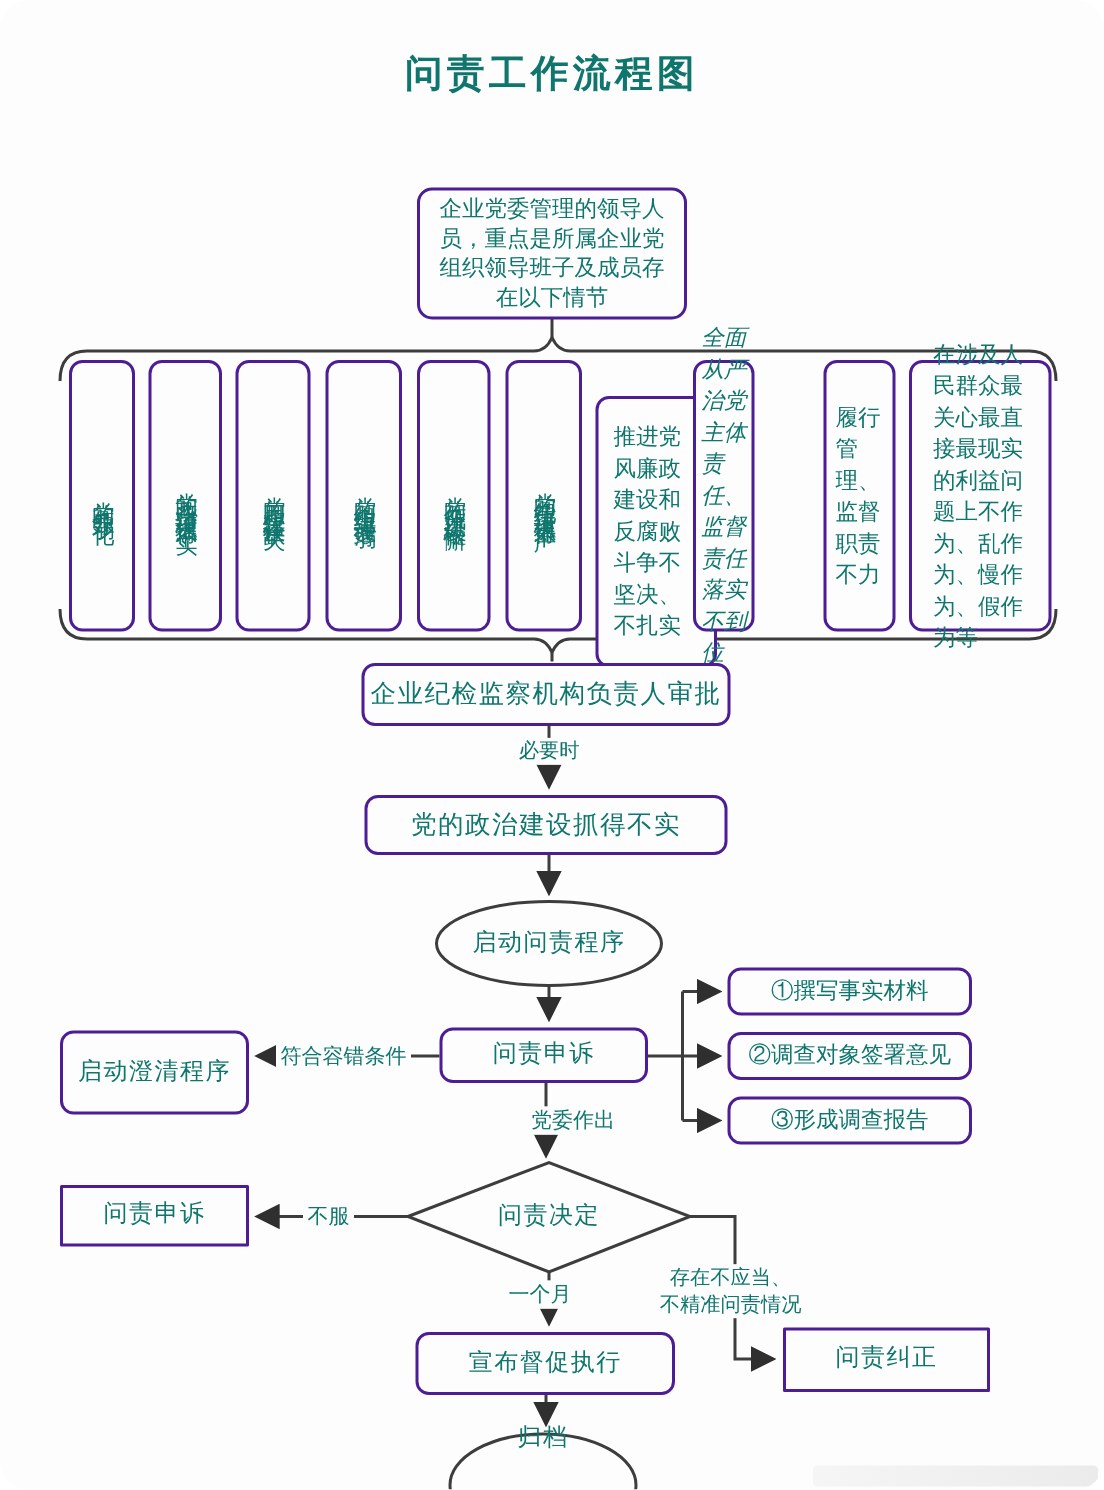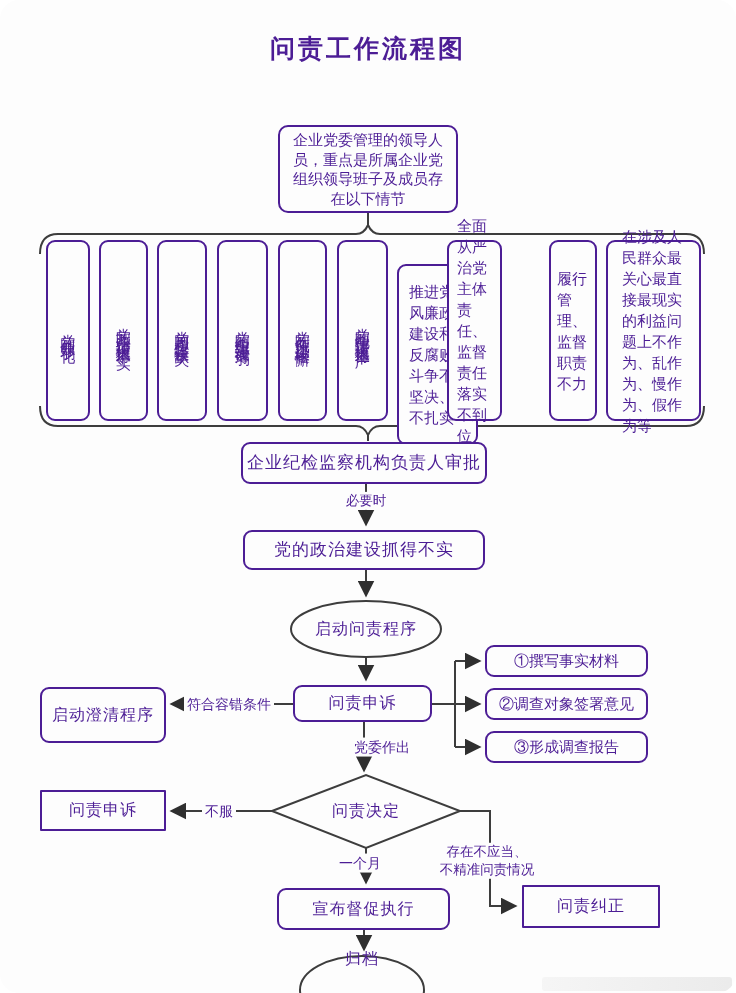--- a/index.html
+++ b/index.html
@@ -1,18 +1,18 @@
 <!DOCTYPE html>
 <html><head>
 <meta charset="utf-8">
 <style>
   html,body { margin:0; padding:0; background:#ffffff; }
   .canvas {
     position:relative; width:736px; height:993px; overflow:hidden;
-    background:#fdfdfd; color:#4c1d95;
+    background:#fdfdfd; color:#0f766e;
     font-family:"Liberation Sans", sans-serif;
     border-radius:19px;
   }
   .connectors { position:absolute; left:0; top:0; width:736px; height:993px; }
   .title {
     position:absolute; top:32px; left:0; width:100%; margin:0;
     text-align:center; font-size:25px; font-weight:bold; letter-spacing:3px;
   }
   .box {
     position:absolute; box-sizing:border-box;
@@ -98,21 +98,21 @@
 
   <div class="box topbox" style="left:278px; top:125px; width:180px; height:88px;">企业党委管理的领导人员，重点是所属企业党组织领导班子及成员存在以下情节</div>
 
   <div class="box cond v" style="left:46px;  width:44px;">党的领导弱化</div>
   <div class="box cond v" style="left:99px;  width:49px;">党的政治建设抓得不实</div>
   <div class="box cond v" style="left:157px; width:50px;">党的思想建设缺失</div>
   <div class="box cond v" style="left:217px; width:51px;">党的组织建设薄弱</div>
   <div class="box cond v" style="left:278px; width:49px;">党的作风建设松懈</div>
   <div class="box cond v" style="left:337px; width:51px;">党的纪律建设抓得不严</div>
   <div class="box cond h" style="left:397px; width:81px; padding:0 10px;margin-top:24px;">推进党风廉政建设和反腐败斗争不坚决、不扎实</div>
-  <div class="box cond h" style="left:447px; width:55px; padding:0 8px;">全面从严治党主体责任、监督责任落实不到位</div>
+  <div class="box cond h" style="left:462px; width:41px; padding:0 8px;font-style:italic;">全面从严治党主体责任、监督责任落实不到位</div>
   <div class="box cond h" style="left:549px; width:48px; padding:0 6px;">履行管理、监督职责不力</div>
   <div class="box cond h" style="left:606px; width:95px; padding:0 14px;">在涉及人民群众最关心最直接最现实的利益问题上不作为、乱作为、慢作为、假作为等</div>
 
   <div class="box approve" style="left:241px; top:442px; width:246px; height:42px;">企业纪检监察机构负责人审批</div>
   <div class="lbl" style="left:366px; top:501px; font-size:13.5px;">必要时</div>
   <div class="box approve" style="left:243px; top:530px; width:242px; height:40px;">党的政治建设抓得不实</div>
 
   <div class="shape-lbl" style="left:366px; top:629px;">启动问责程序</div>
 
   <div class="box node16" style="left:293px; top:685px; width:139px; height:37px;">问责申诉</div>

